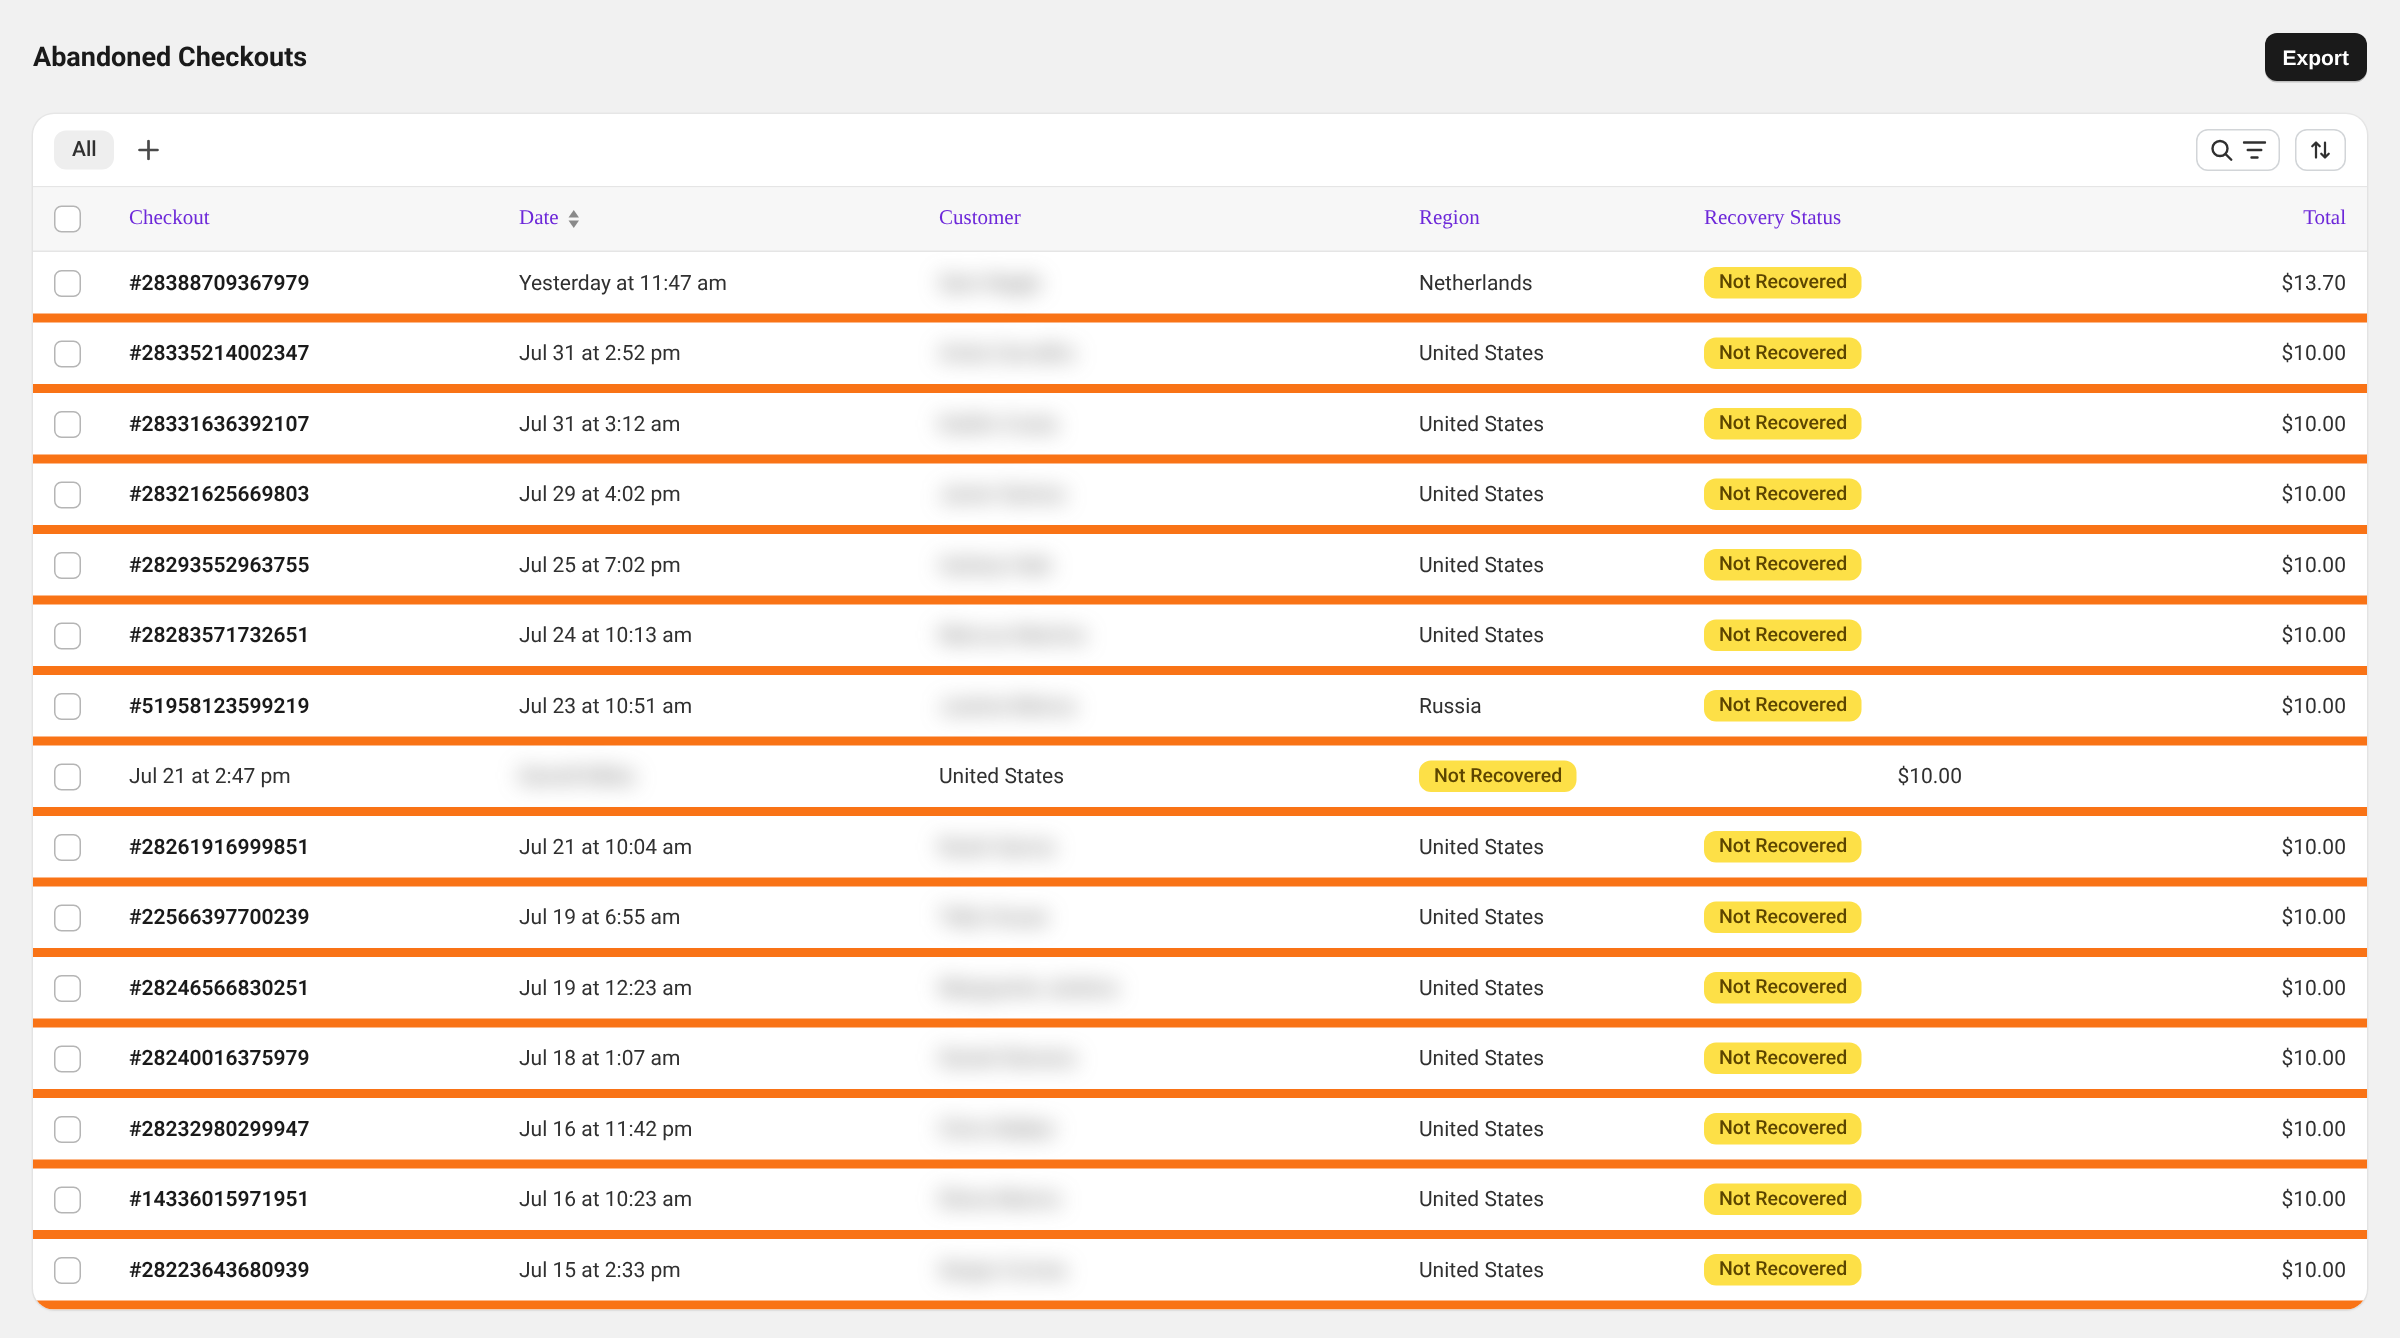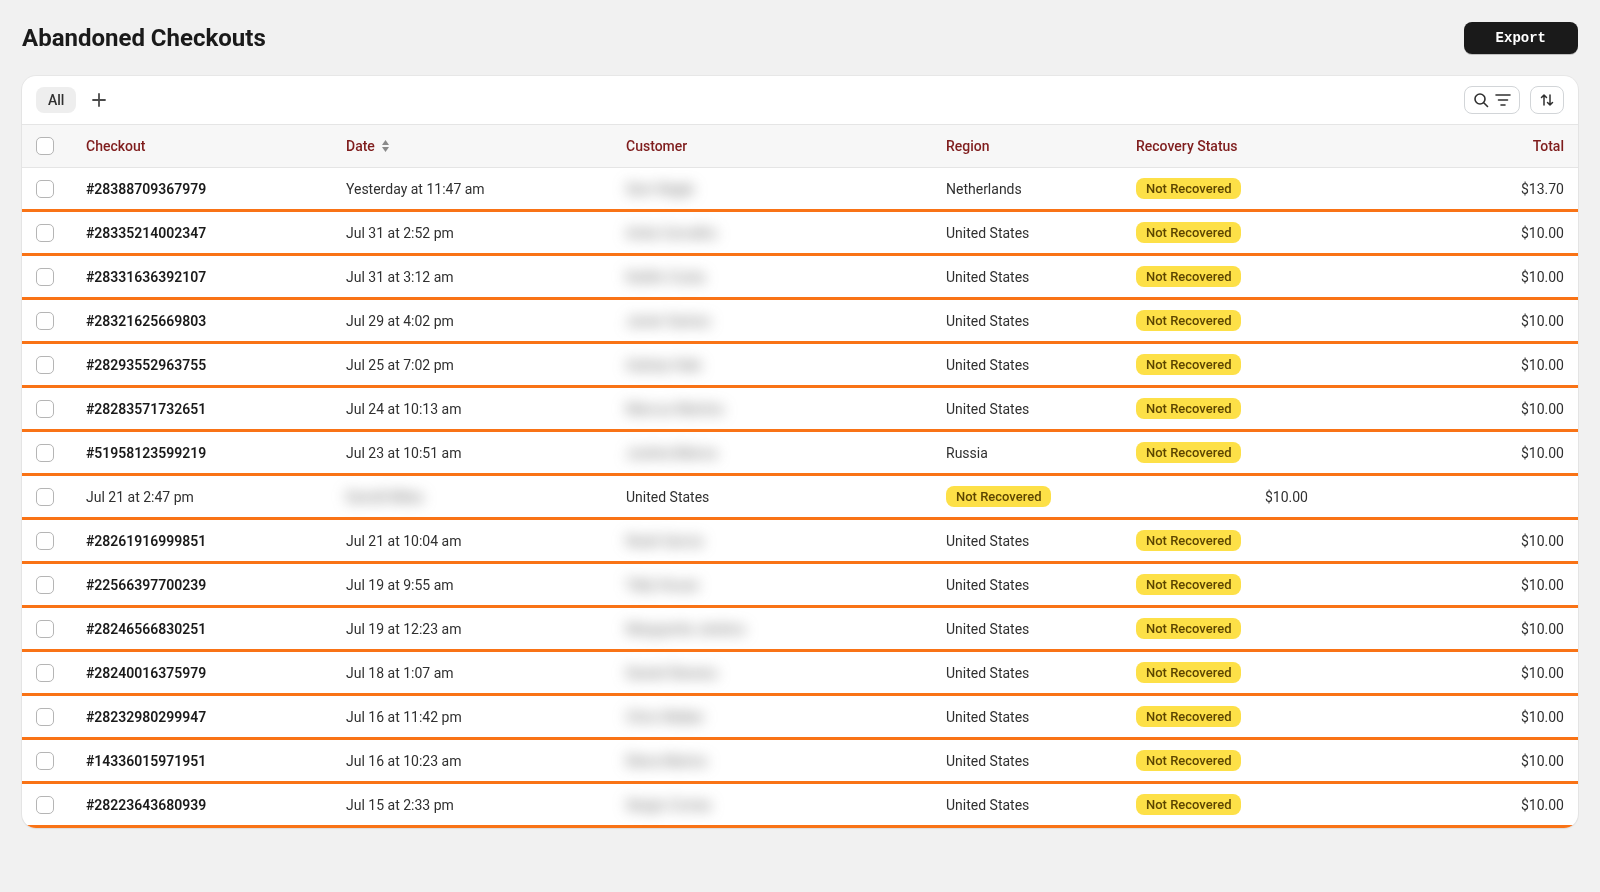--- a/index.html
+++ b/index.html
@@ -12,35 +12,34 @@
   .page {
     padding: 22px;
   }
   .page-header {
     display: flex;
     justify-content: space-between;
     align-items: center;
     margin-bottom: 22px;
   }
   .page-title {
-    font-size: 24px;
+    font-size: 18px;
     font-weight: 700;
     color: #1a1a1a;
   }
   .export-btn {
     background: #1a1a1a;
     color: #fff;
     border: none;
     border-radius: 8px;
-    padding: 8px 32px;
+    padding: 8px 12px;
     font-size: 14px;
     font-weight: 600;
     cursor: pointer;
     box-shadow: 0 1px 0 rgba(0,0,0,0.2);
-    font-family: Liberation Mono, monospace;
   }
   .card {
     background: #fff;
     border-radius: 14px;
     box-shadow: 0 1px 2px rgba(0,0,0,0.05), 0 0 0 1px rgba(0,0,0,0.04);
     overflow: hidden;
   }
   .tabs-row {
     display: flex;
     align-items: center;
@@ -86,36 +85,37 @@
     gap: 6px;
     color: #303030;
   }
   .tool-btn svg { display: block; }
   .table-header {
     display: grid;
     grid-template-columns: 50px 260px 280px 320px 190px 200px 1fr;
     padding: 12px 0 12px 0;
     background: #f7f7f7;
     border-bottom: 1px solid #e5e5e5;
-    color: #7f1d1d;
+    color: #6d28d9;
     font-size: 14px;
     font-weight: 500;
+    font-family: Liberation Serif, serif;
   }
   .table-header .cell { padding: 0 14px; display: flex; align-items: center; }
   .table-header .cell.total { justify-content: flex-end; }
   .sort-icon {
     margin-left: 6px;
     display: inline-flex;
     flex-direction: column;
     line-height: 0;
   }
   .row {
     display: grid;
     grid-template-columns: 50px 260px 280px 320px 190px 200px 1fr;
-    border-bottom: 3px solid #f97316;
+    border-bottom: 6px solid #f97316;
     min-height: 42px;
   }
   .row .cell {
     padding: 10px 14px;
     display: flex;
     align-items: center;
     font-size: 14px;
     color: #303030;
   }
   .row .cell.total { justify-content: flex-end; }
@@ -358,21 +358,21 @@
           </div>
           <div class="cell total">$10.00</div>
         </div>
         <div class="row">
           <div class="cell">
             <div class="checkbox"></div>
           </div>
           <div class="cell">
             <span class="checkout-id">#22566397700239</span>
           </div>
-          <div class="cell">Jul 19 at 9:55 am</div>
+          <div class="cell">Jul 19 at 6:55 am</div>
           <div class="cell">
             <span class="customer-blur">Telly House</span>
           </div>
           <div class="cell">United States</div>
           <div class="cell">
             <span class="badge">Not Recovered</span>
           </div>
           <div class="cell total">$10.00</div>
         </div>
         <div class="row">

